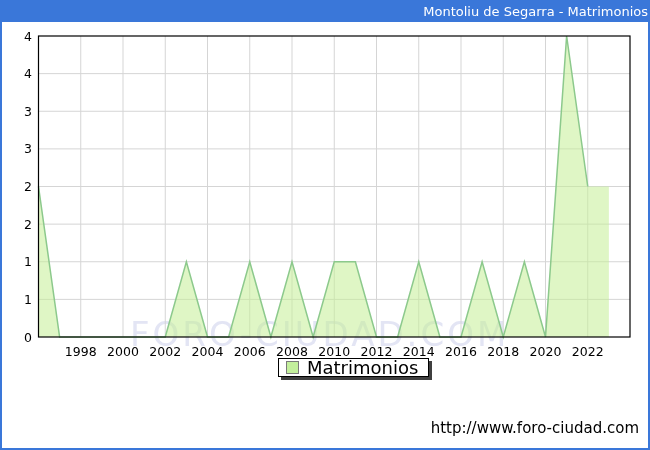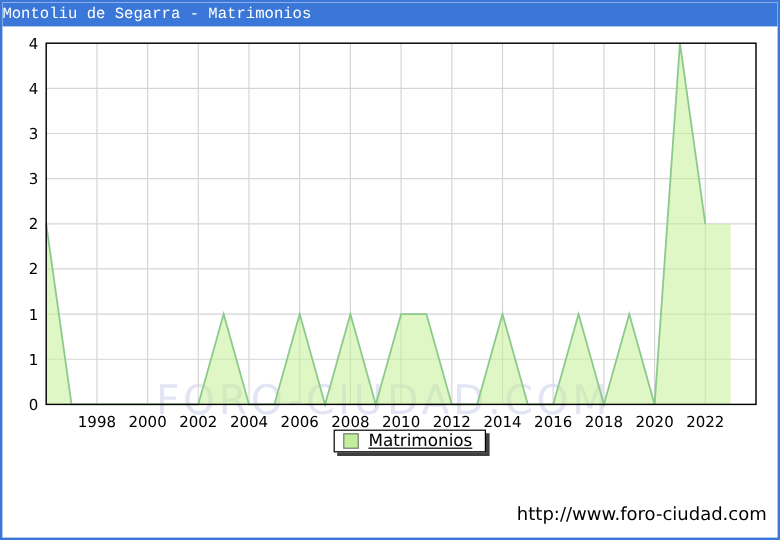--- a/index.html
+++ b/index.html
@@ -11,22 +11,21 @@
     background:#fff;
     font-family:"DejaVu Sans",sans-serif;
     overflow:hidden;
   }
   .titlebar{
     height:20px;
     background:#3a77d9;
     color:#fff;
     font-size:13px;
     line-height:20px;
-    text-align:left;
-    font-family:Liberation Mono, monospace;
+    text-align:right;
   }
   .chart-svg{
     position:absolute;
     left:0;top:20px;
     width:646px;height:426px;
   }
   .watermark{
     position:absolute;
     left:128px;top:312px;
     font-size:34px;
@@ -48,24 +47,23 @@
     padding:0 10px 0 7px;
     z-index:2;
   }
   .legend-swatch{
     width:11px;height:11px;
     background:#c3ef9c;
     border:1px solid #7a7a7a;
     margin-right:8px;
   }
   .legend-label{
-    font-size:14px;
+    font-size:18px;
     color:#000;
     white-space:nowrap;
-    text-decoration:underline;
   }
   .footer-url{
     position:absolute;
     right:9px;bottom:11px;
     font-size:15px;
     color:#000;
     z-index:2;
     white-space:nowrap;
   }
   svg text{font-family:"DejaVu Sans",sans-serif;}

